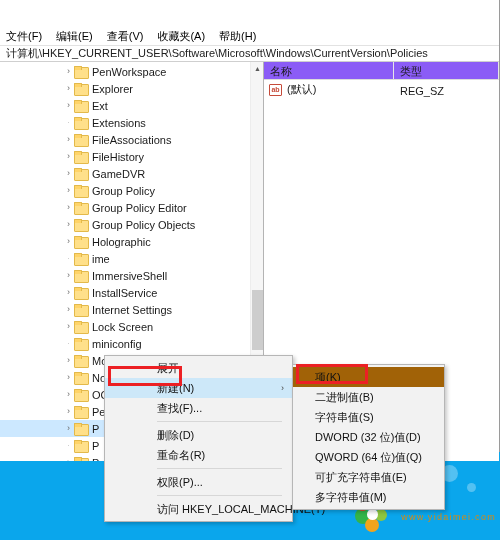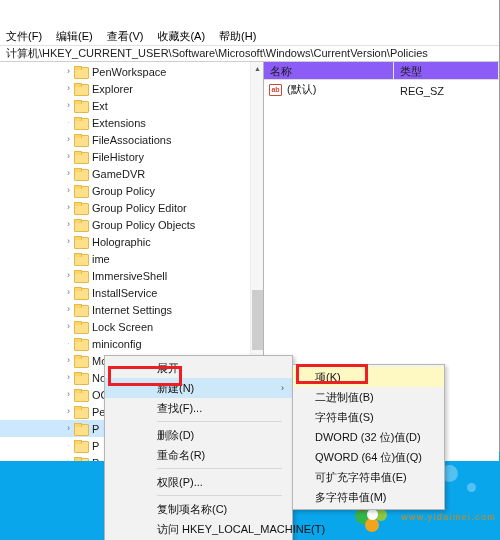--- a/index.html
+++ b/index.html
@@ -146,21 +146,21 @@
   #context-submenu {
     position: absolute; left: 292px; top: 364px;
     width: 153px; background: #f2f2f2;
     border: 1px solid #b6b6b6; padding: 2px 0;
     box-shadow: 2px 2px 4px rgba(0,0,0,.22); z-index: 41;
   }
   .sub-item {
     height: 20px; display: flex; align-items: center;
     padding-left: 22px; font-size: 11px; color: #111; white-space: nowrap;
   }
-  .sub-item.highlight { background: #fef9c3; }
+  .sub-item.highlight { background: #a16207; }
 
   
   .redbox {
     position: absolute; border: 3px solid #ec2024; z-index: 60; pointer-events: none;
   }
   #redbox-new { left: 108px; top: 366px; width: 74px; height: 20px; }
   #redbox-key { left: 296px; top: 364px; width: 72px; height: 20px; }
 
   
   #watermark {
@@ -365,21 +365,20 @@
   <div id="context-menu">
       <div class="ctx-item">展开</div>
       <div class="ctx-item highlight">新建(N)<span class="ctx-arrow">›</span></div>
       <div class="ctx-item">查找(F)...</div>
       <div class="ctx-sep"></div>
       <div class="ctx-item">删除(D)</div>
       <div class="ctx-item">重命名(R)</div>
       <div class="ctx-sep"></div>
       <div class="ctx-item">权限(P)...</div>
       <div class="ctx-sep"></div>
-      <div class="ctx-item">复制项名称(C)</div>
       <div class="ctx-item">访问 HKEY_LOCAL_MACHINE(T)</div>
     </div>
   <div id="context-submenu">
       <div class="sub-item highlight">项(K)</div>
       <div class="sub-item">二进制值(B)</div>
       <div class="sub-item">字符串值(S)</div>
       <div class="sub-item">DWORD (32 位)值(D)</div>
       <div class="sub-item">QWORD (64 位)值(Q)</div>
       <div class="sub-item">可扩充字符串值(E)</div>
       <div class="sub-item">多字符串值(M)</div>

